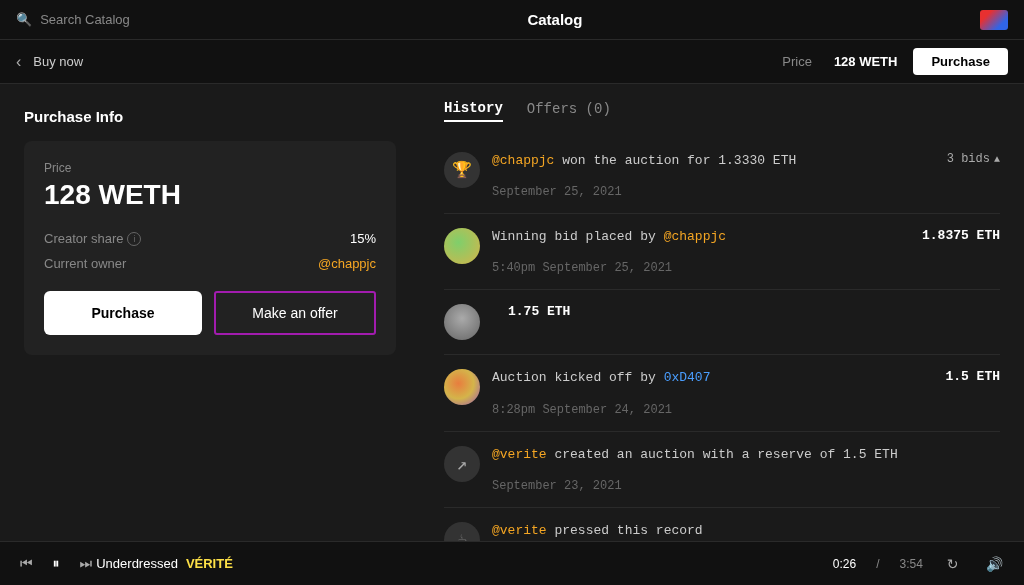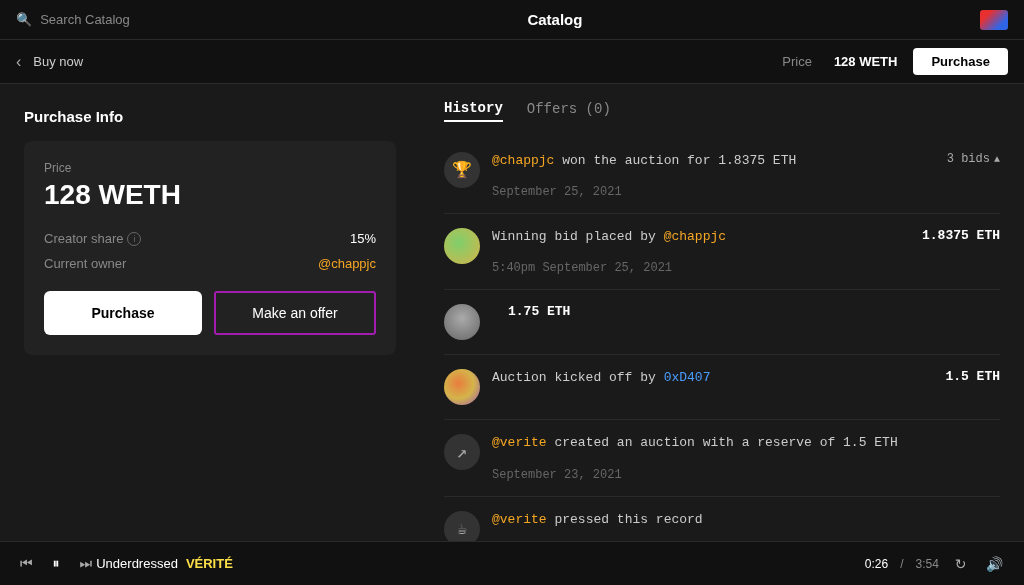--- a/index.html
+++ b/index.html
@@ -340,21 +340,21 @@
     }
     .track-artist {
       color: #fde047;
       font-size: 13px;
       font-weight: 600;
     }
     .player-right {
       margin-left: auto;
       display: flex;
       align-items: center;
-      gap: 12px;
+      gap: 20px;
       color: #888;
       font-size: 12px;
     }
     .time-current {
       color: #fff;
     }
     .time-total {
       color: #888;
     }
     .player-icon-btn {
@@ -424,21 +424,21 @@
     <div class="tabs-row">
       <span class="tab active">History</span>
       <span class="tab">Offers (0)</span>
     </div>
 
     <div class="history-item">
       <div class="avatar avatar-trophy">🏆</div>
       <div class="history-info">
         <div class="history-main-text">
           <span class="link">@chappjc</span>
-          <span> won the auction for 1.8375 ETH</span>
+          <span> won the auction for 1.3330 ETH</span>
         </div>
         <div class="history-date">September 25, 2021</div>
       </div>
       <div class="history-bids">
         <span>3 bids</span>
         <span class="chevron-up">▲</span>
       </div>
     </div>
 
     <div class="history-item">
@@ -458,20 +458,21 @@
       <div class="history-amount">1.75 ETH</div>
     </div>
 
     <div class="history-item">
       <div class="avatar avatar-pink-yellow"></div>
       <div class="history-info">
         <div class="history-main-text">
           <span>Auction kicked off by </span>
           <span class="link-blue">0xD407</span>
         </div>
+        <div class="history-date">8:28pm September 24, 2021</div>
       </div>
       <div class="history-amount">1.5 ETH</div>
     </div>
 
     <div class="history-item">
       <div class="avatar avatar-arrow" style="font-size:18px;">↗</div>
       <div class="history-info">
         <div class="history-main-text">
           <span class="link">@verite</span>
           <span> created an auction with a reserve of 1.5 ETH</span>

